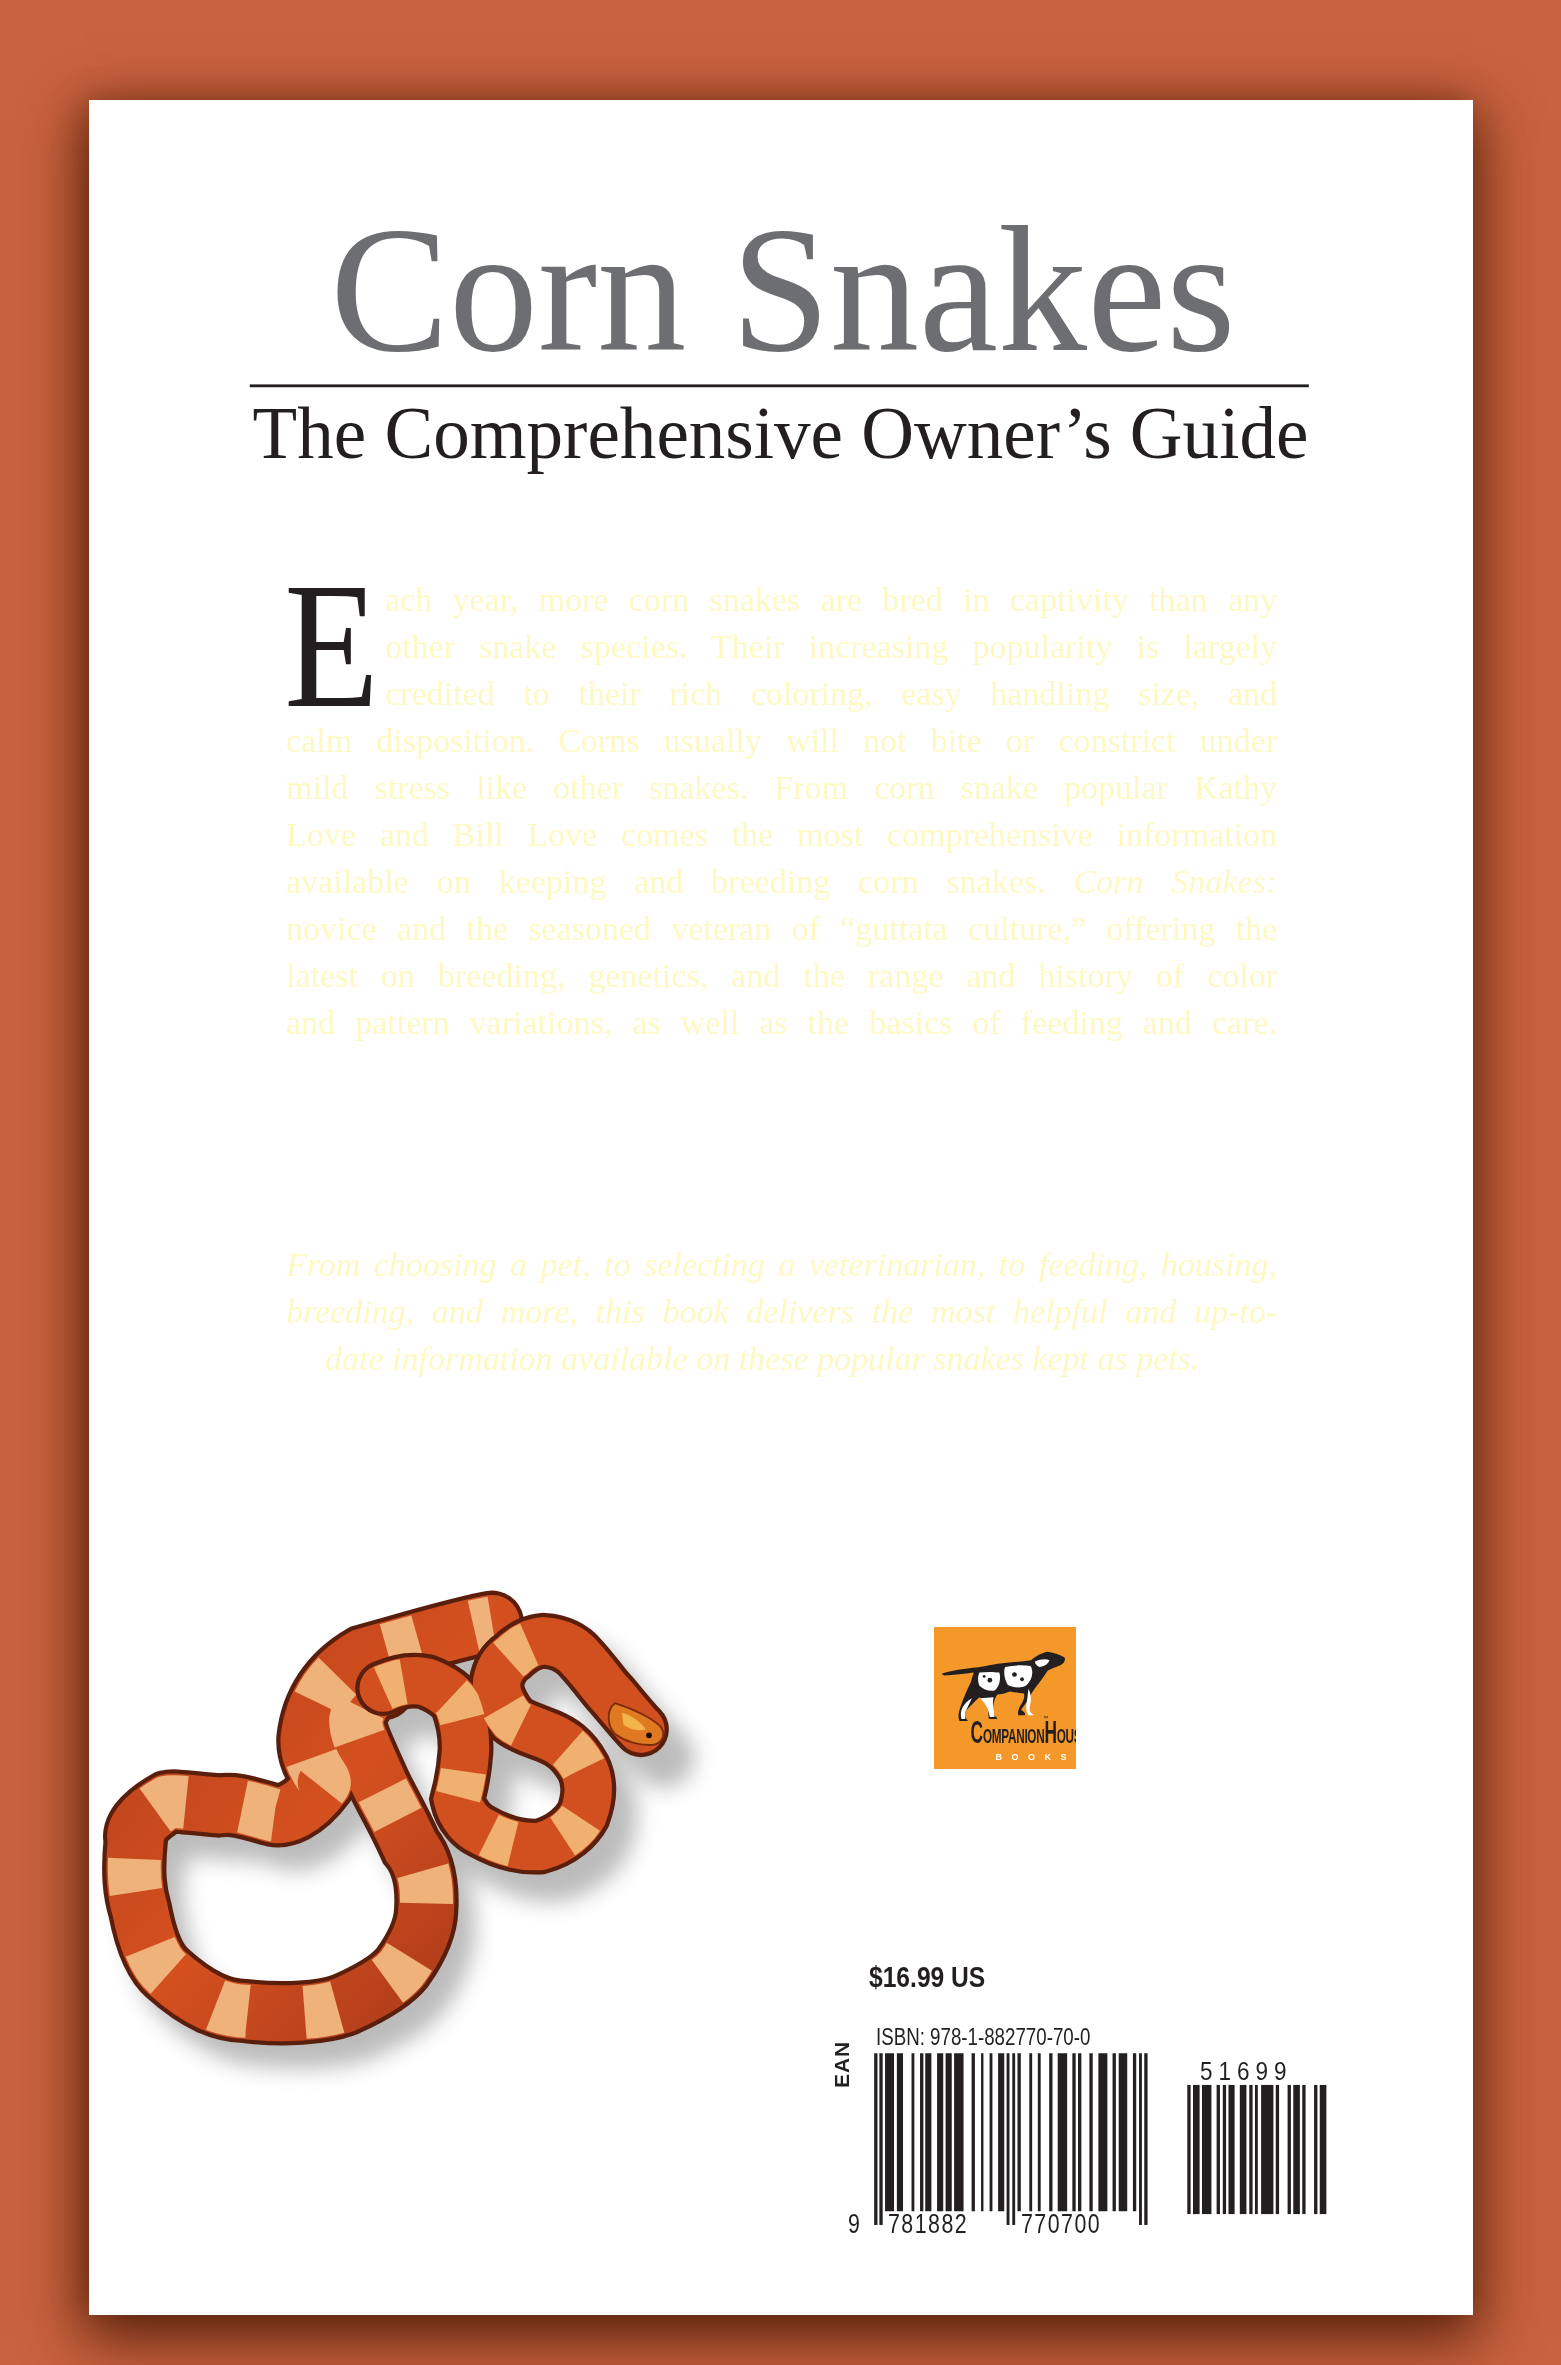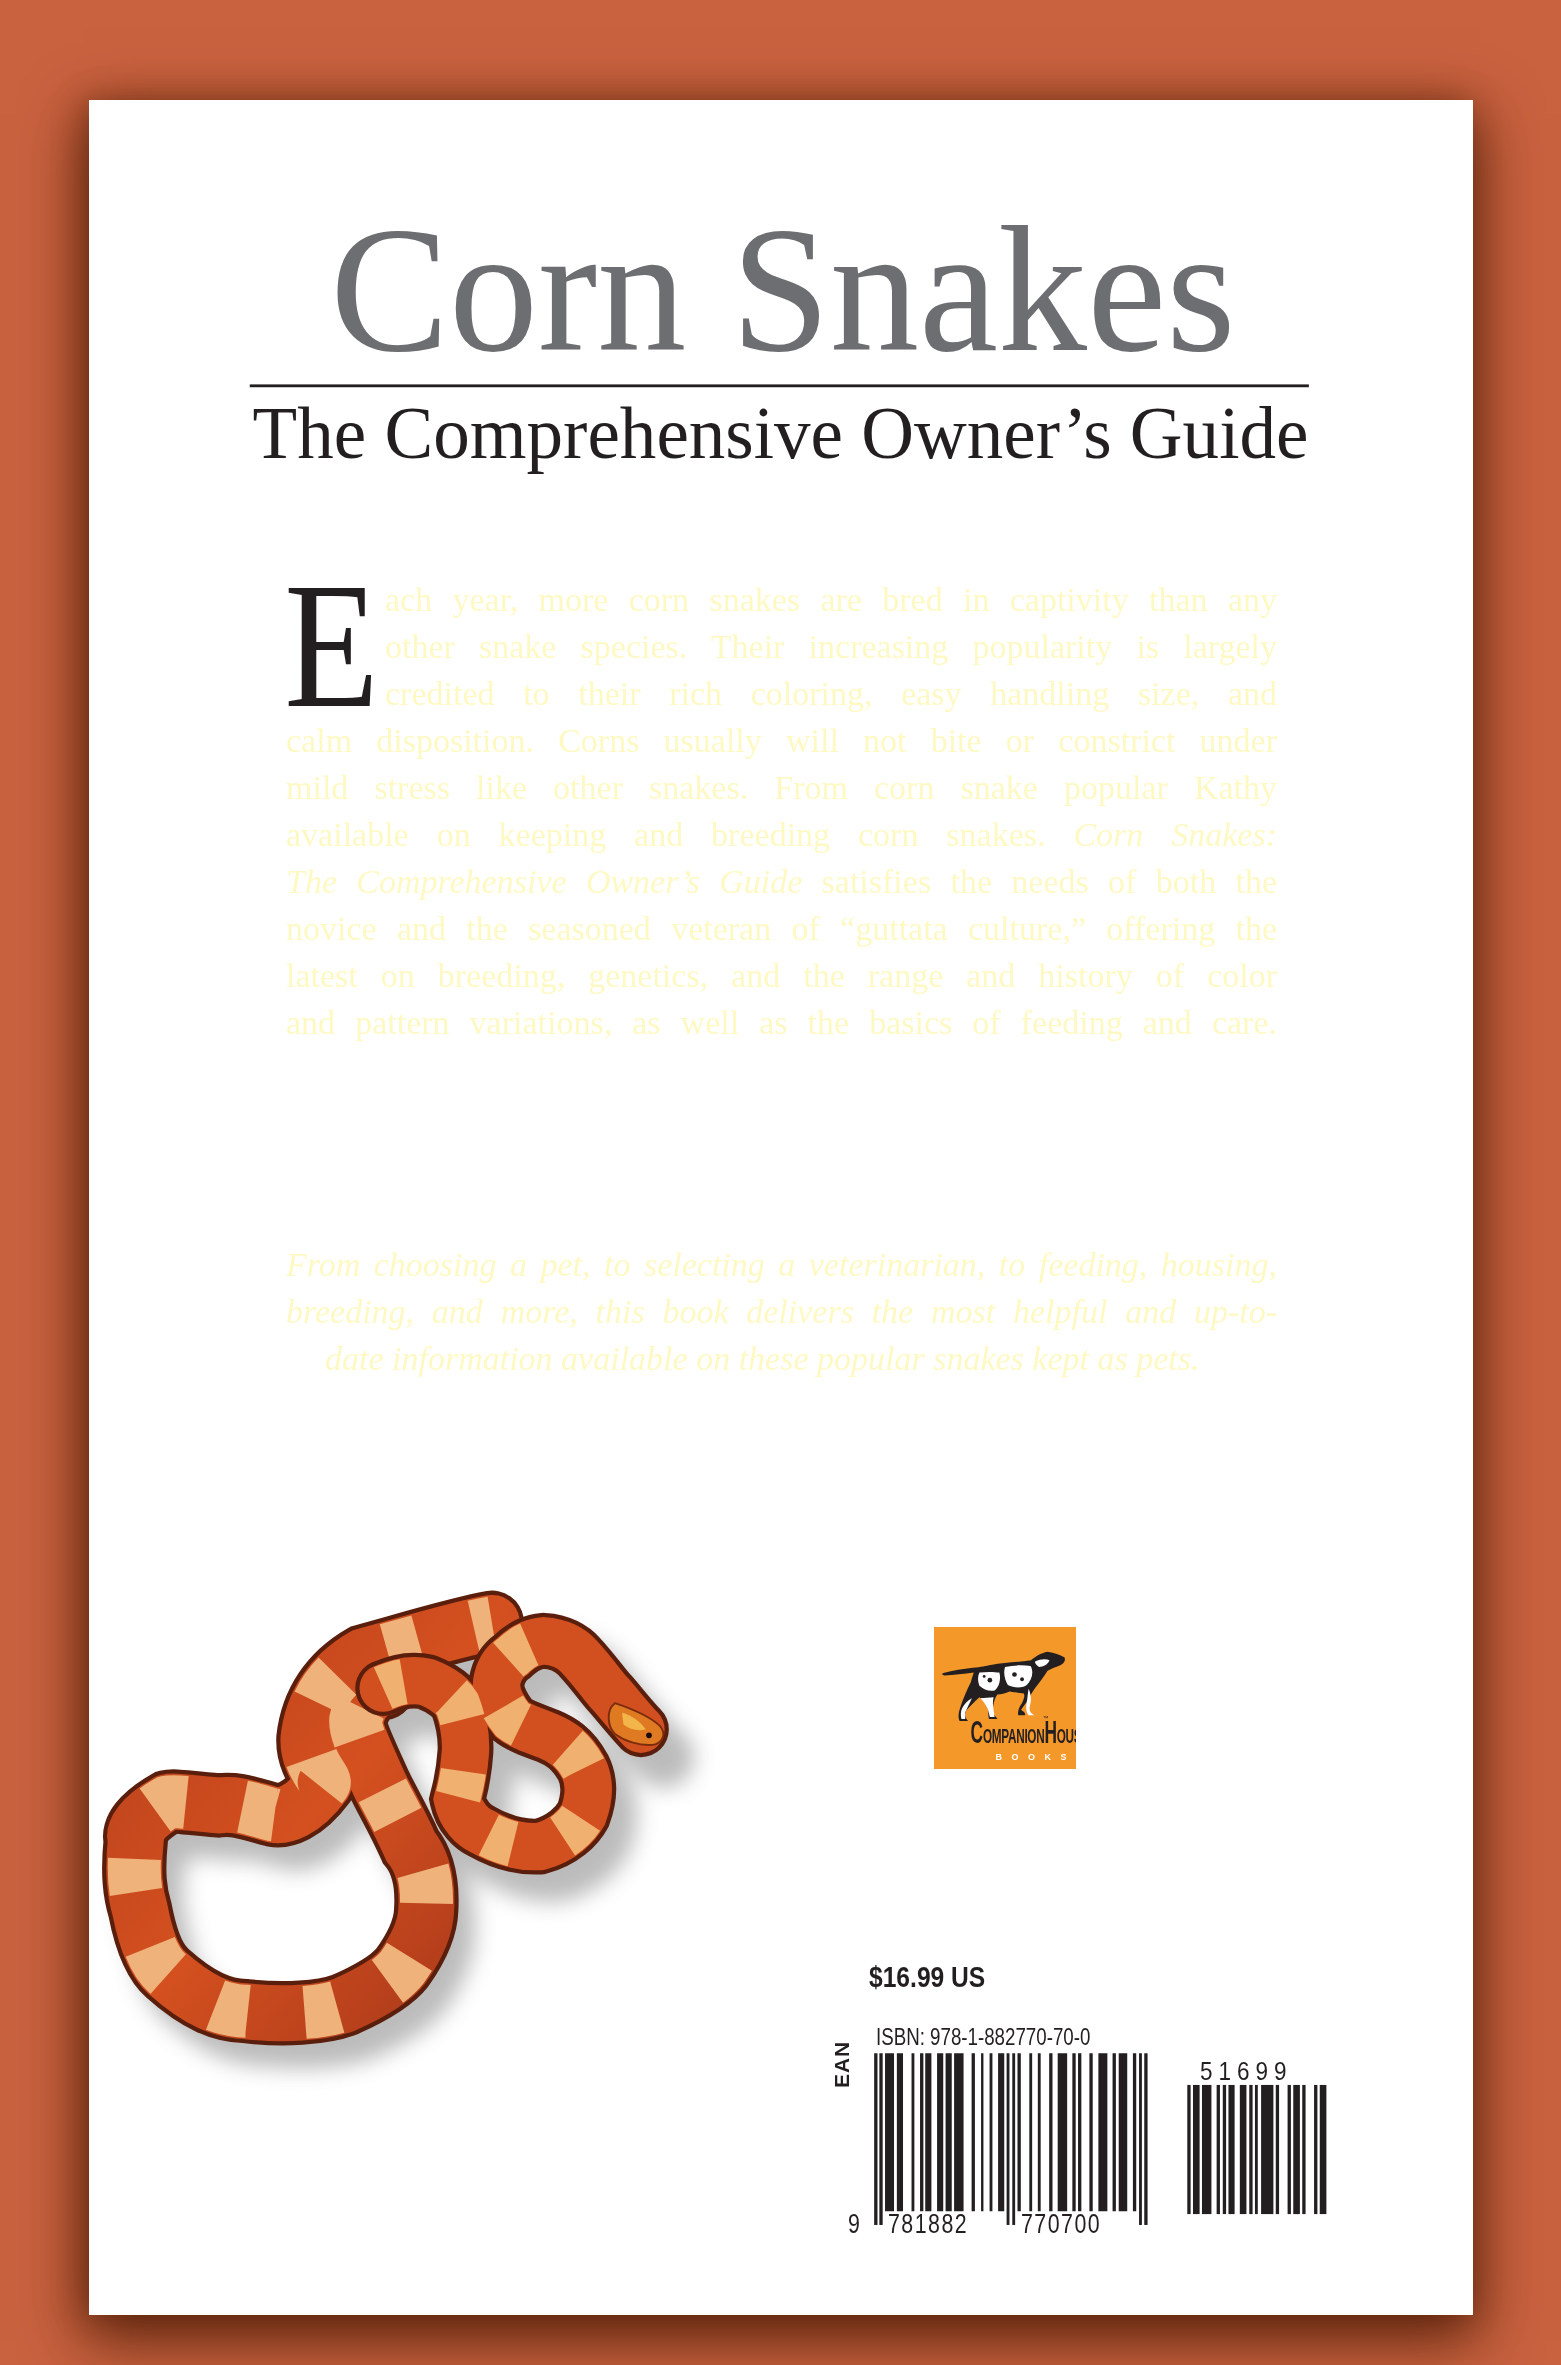--- a/index.html
+++ b/index.html
@@ -92,22 +92,22 @@
   <text class="subtitle-text" x="1650" y="967" font-size="158" text-anchor="middle" textLength="2232" lengthAdjust="spacingAndGlyphs">The Comprehensive Owner’s Guide</text>
   <text class="dropcap-text" x="601" y="1491" font-size="383" textLength="200" lengthAdjust="spacingAndGlyphs">E</text>
 </svg>
 
 <div class="para" style="top:576px;">
   <span class="line indent"><span>ach year, more corn snakes are bred in captivity than any</span></span>
   <span class="line indent"><span>other snake species. Their increasing popularity is largely</span></span>
   <span class="line indent"><span>credited to their rich coloring, easy handling size, and</span></span>
   <span class="line"><span>calm disposition. Corns usually will not bite or constrict under</span></span>
   <span class="line"><span>mild stress like other snakes. From corn snake popular Kathy</span></span>
+  <span class="line"><span>Love and Bill Love comes the most comprehensive information</span></span>
   <span class="line"><span>available on keeping and breeding corn snakes. </span><i>Corn Snakes:</i></span>
-  <span class="line"><i>The Comprehensive Owner’s Guide</i><span> satisfies the needs of both the</span></span>
   <span class="line"><span>novice and the seasoned veteran of “guttata culture,” offering the</span></span>
   <span class="line"><span>latest on breeding, genetics, and the range and history of color</span></span>
   <span class="line"><span>and pattern variations, as well as the basics of feeding and care.</span></span>
 </div>
 
 <div class="para italic" style="top:1241px;">
   <span class="line">From choosing a pet, to selecting a veterinarian, to feeding, housing,</span>
   <span class="line">breeding, and more, this book delivers the most helpful and up-to-</span>
   <span class="line last">date information available on these popular snakes kept as pets.</span>
 </div>

